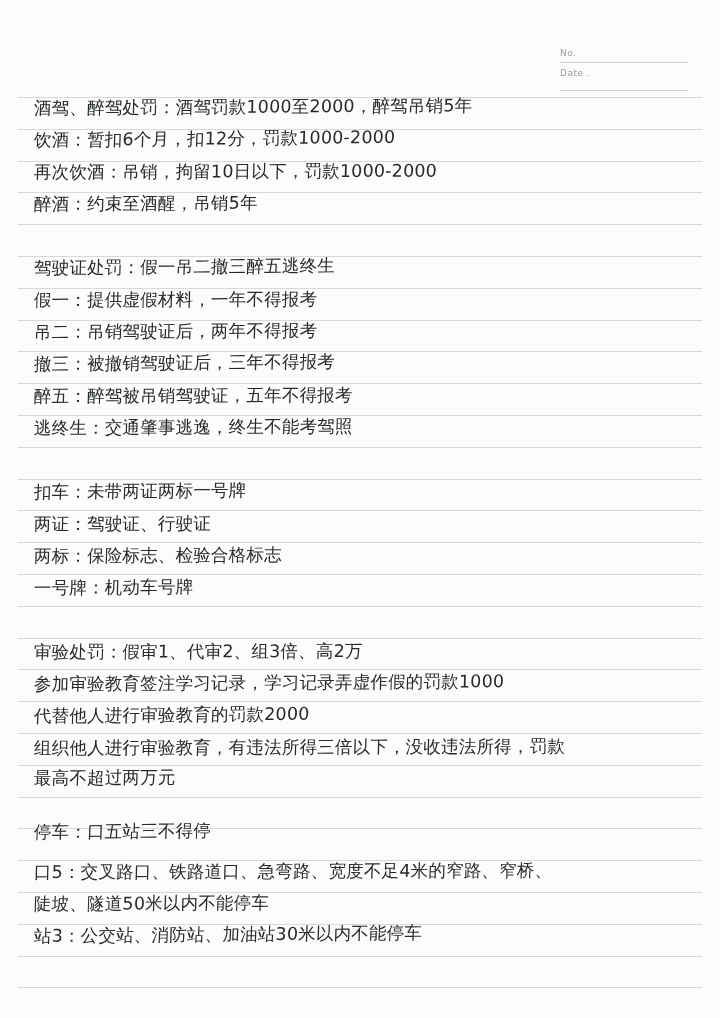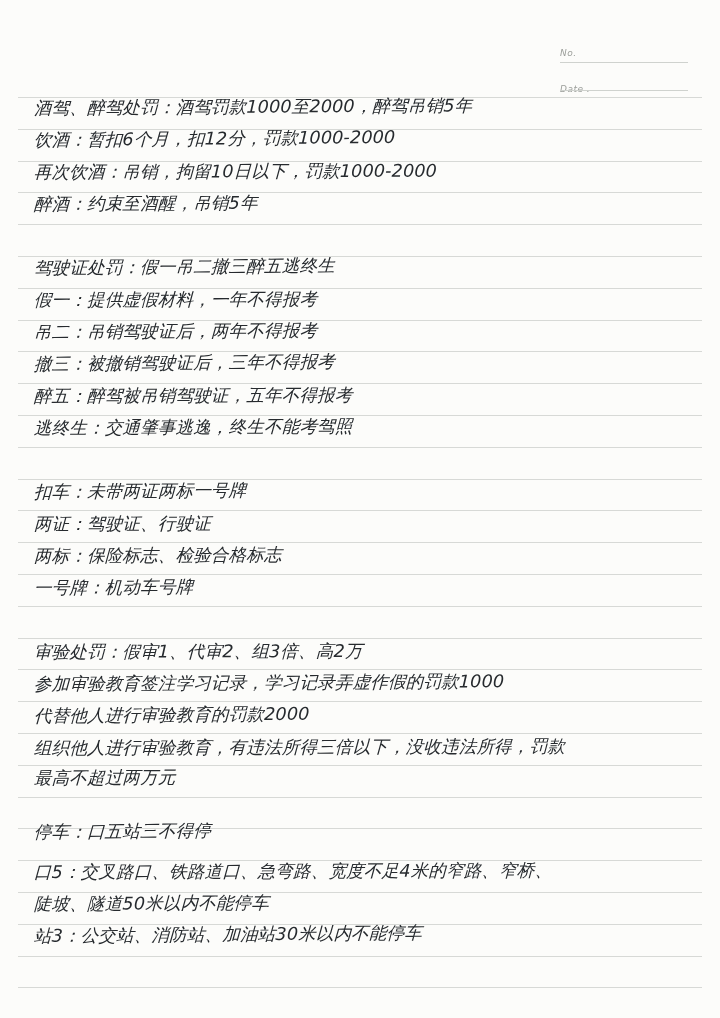--- a/index.html
+++ b/index.html
@@ -14,21 +14,20 @@
     overflow: hidden;
     position: relative;
   }
 
   #page {
     position: relative;
     width: 720px;
     height: 1018px;
     background: #fcfcfa;
     overflow: hidden;
-    font-style: italic;
   }
 
   
   #rules {
     position: absolute;
     left: 0;
     top: 0;
     width: 720px;
     height: 1018px;
     pointer-events: none;
@@ -111,21 +110,21 @@
       <div class="rule" style="top: 828px;"></div>
       <div class="rule" style="top: 860px;"></div>
       <div class="rule" style="top: 892px;"></div>
       <div class="rule" style="top: 924px;"></div>
       <div class="rule" style="top: 956px;"></div>
       <div class="rule" style="top: 987px;"></div>
     </div>
 
   <div class="hdr-field" style="left:560px; top:48px;">No.</div>
   <div class="hdr-line" style="left:560px; top:62px; width:128px;"></div>
-  <div class="hdr-field" style="left:560px; top:84px;">Date .</div>
+  <div class="hdr-field" style="left:560px; top:68px;">Date .</div>
   <div class="hdr-line" style="left:560px; top:90px; width:128px;"></div>
 
   <div id="content">
       <div class="line sk1" style="top: 98px;">酒驾、醉驾处罚：酒驾罚款1000至2000，醉驾吊销5年</div>
       <div class="line sk2" style="top: 130px;">饮酒：暂扣6个月，扣12分，罚款1000-2000</div>
       <div class="line sk3" style="top: 162px;">再次饮酒：吊销，拘留10日以下，罚款1000-2000</div>
       <div class="line sk1" style="top: 194px;">醉酒：约束至酒醒，吊销5年</div>
       <div class="line sk2" style="top: 258px;">驾驶证处罚：假一吊二撤三醉五逃终生</div>
       <div class="line sk3" style="top: 290px;">假一：提供虚假材料，一年不得报考</div>
       <div class="line sk1" style="top: 322px;">吊二：吊销驾驶证后，两年不得报考</div>

